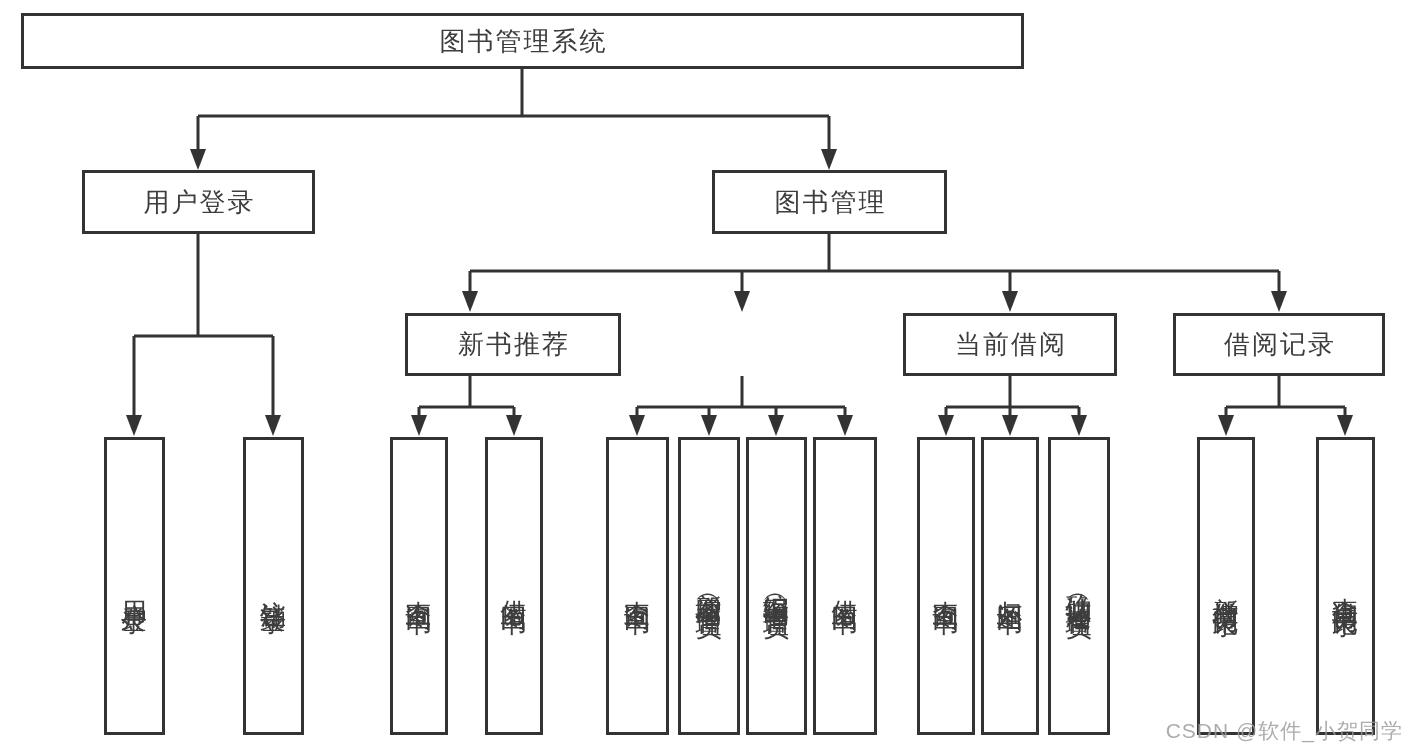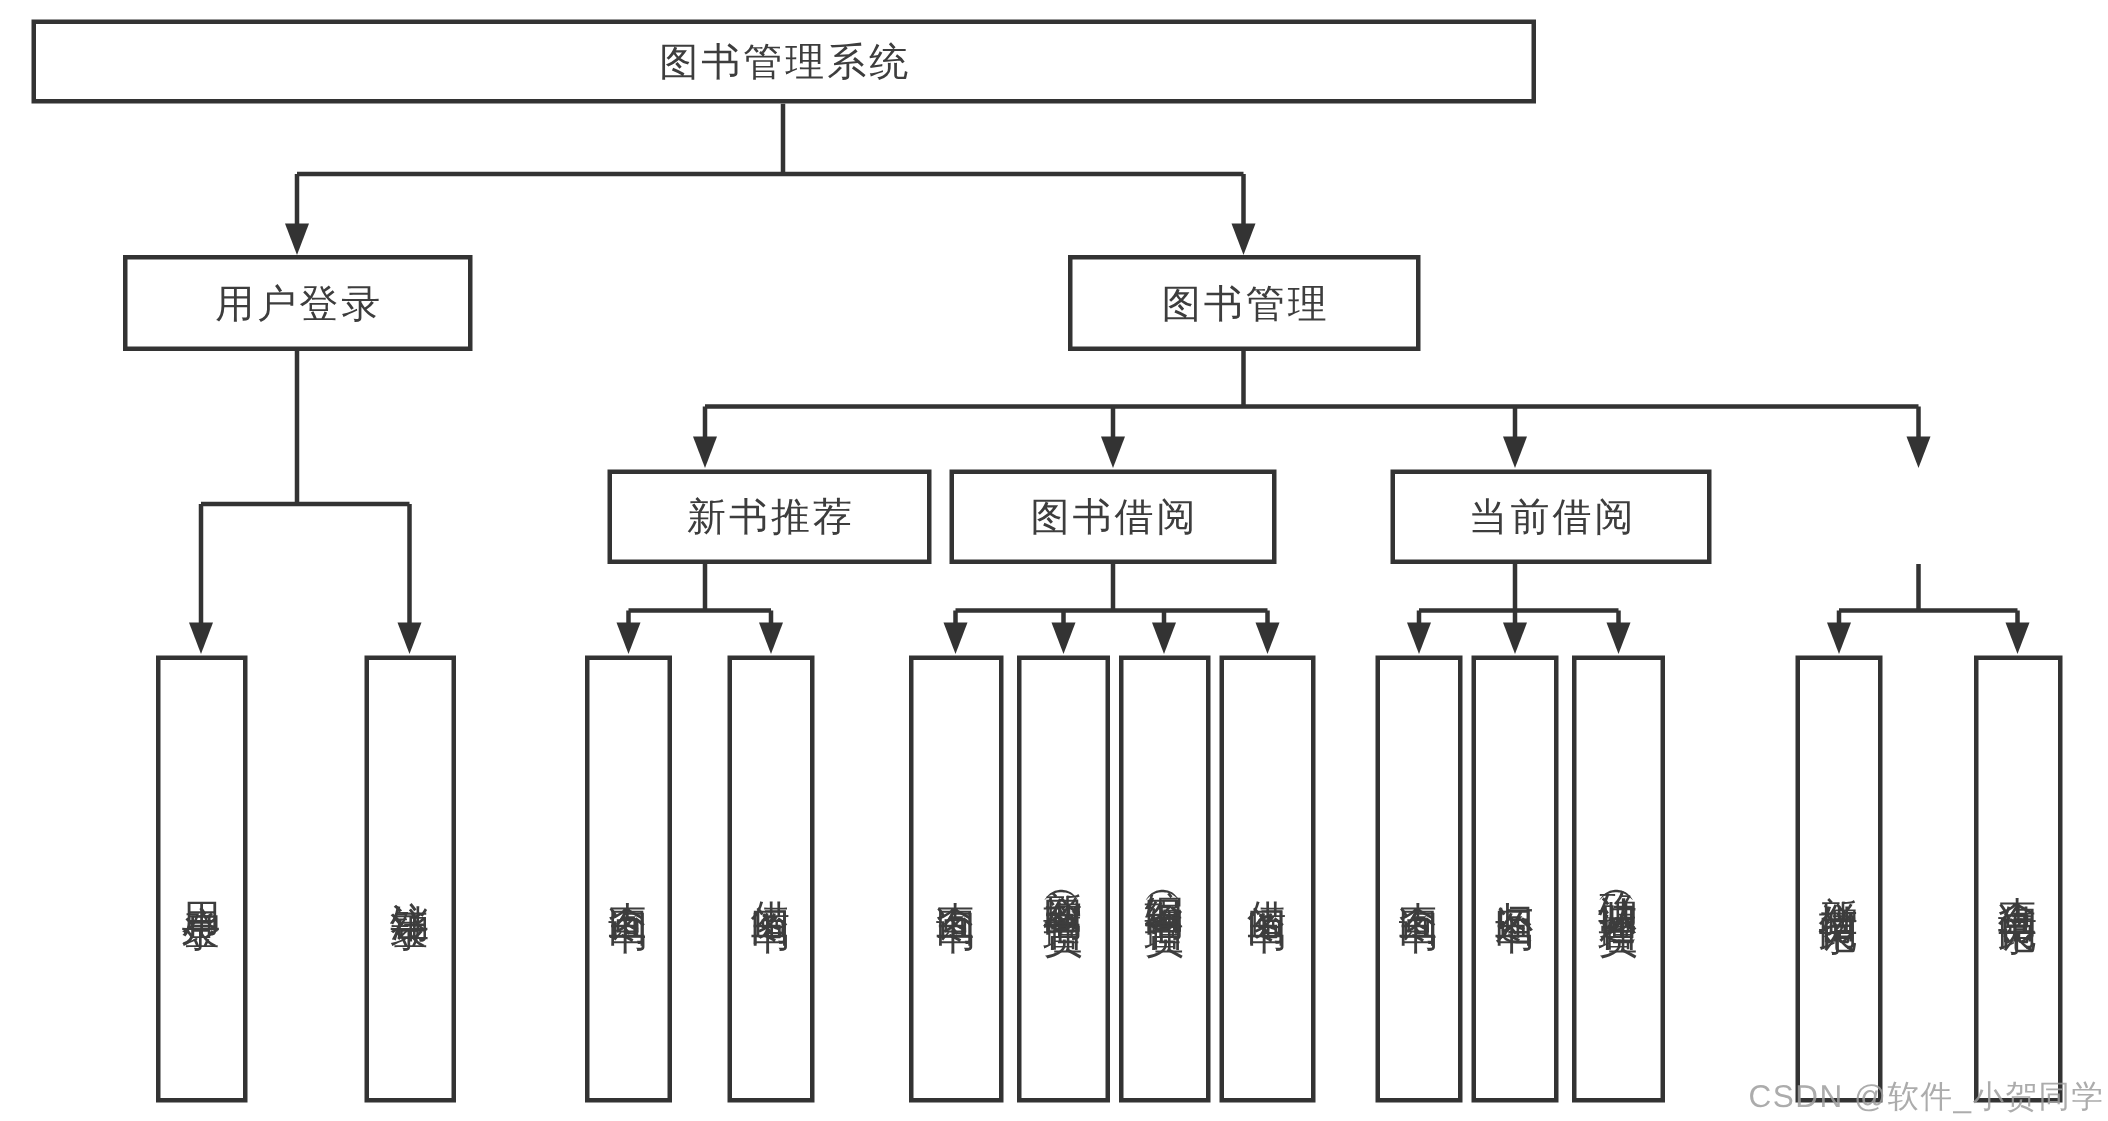--- a/index.html
+++ b/index.html
@@ -28,21 +28,21 @@
     font-size:26px;
     letter-spacing:3px;
     line-height:1;
   }
   
   .n-root{left:21px;top:13px;width:1003px;height:56px;}
   .n-login{left:82px;top:170px;width:233px;height:64px;}
   .n-mgmt{left:712px;top:170px;width:235px;height:64px;font-family:Liberation Serif, serif;}
   .n-g0{left:362px;top:313px;width:216px;height:63px;margin-left:43px;}
   .n-g1{left:633px;top:313px;width:218px;height:63px;}
-  .n-g2{left:927px;top:313px;width:214px;height:63px;}
+  .n-g2{left:903px;top:313px;width:214px;height:63px;}
   .n-g3{left:1173px;top:313px;width:212px;height:63px;}
   .leaf{top:437px;height:298px;}
   .lf-0-0{left:104px;width:61px;}
   .lf-0-1{left:243px;width:61px;}
   .lf-1-0-0{left:390px;width:58px;}
   .lf-1-0-1{left:485px;width:58px;}
   .lf-1-1-0{left:606px;width:63px;}
   .lf-1-1-1{left:678px;width:62px;}
   .lf-1-1-2{left:746px;width:61px;}
   .lf-1-1-3{left:813px;width:64px;}
@@ -121,22 +121,22 @@
     <polygon class="ah" points="1218,415 1234,415 1226,436"></polygon>
     <polygon class="ah" points="1337,415 1353,415 1345,436"></polygon>
   </svg>
 
   <div class="box h n-root">图书管理系统</div>
 
   <div class="box h n-login">用户登录</div>
   <div class="box h n-mgmt">图书管理</div>
 
   <div class="box h n-g0">新书推荐</div>
-  <div class="box h n-g1">图书借阅</div>
   <div class="box h n-g2">当前借阅</div>
+  <div class="box h n-g3">借阅记录</div>
 
   <div class="box v leaf lf-0-0">用户登录</div>
   <div class="box v leaf lf-0-1">注销登录</div>
 
   <div class="box v leaf lf-1-0-0">查询图书</div>
   <div class="box v leaf lf-1-0-1">借阅图书</div>
 
   <div class="box v leaf lf-1-1-0">查询图书</div>
   <div class="box v leaf lf-1-1-1">新增图书（管理员）</div>
   <div class="box v leaf lf-1-1-2">编辑图书（管理员）</div>

